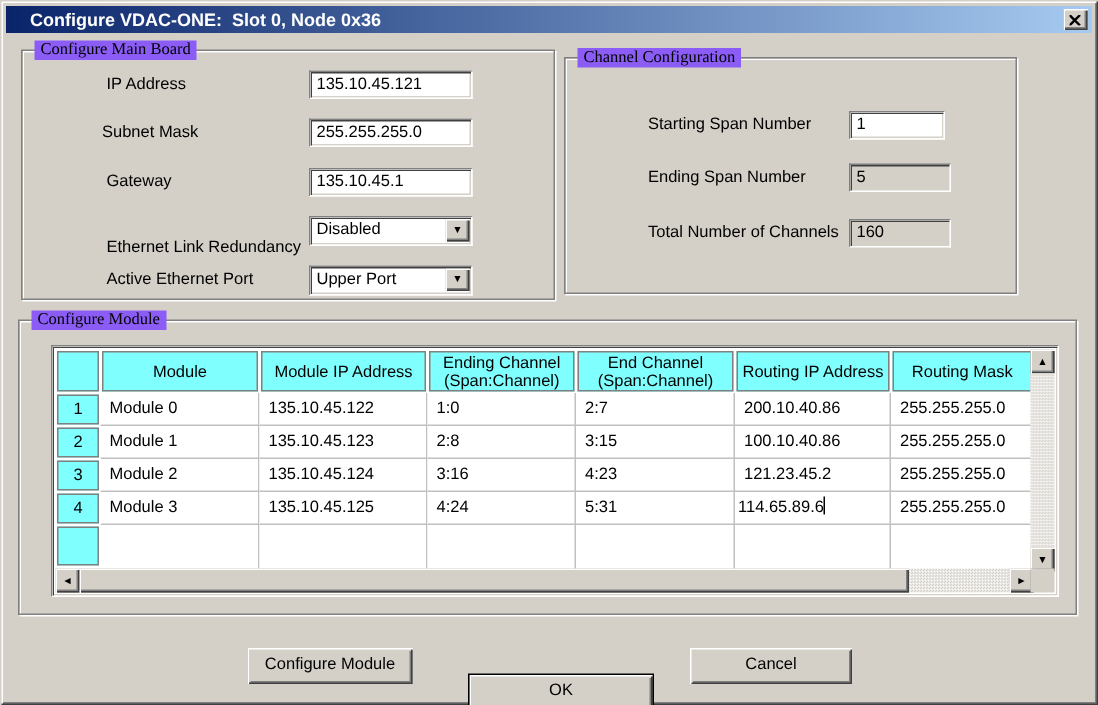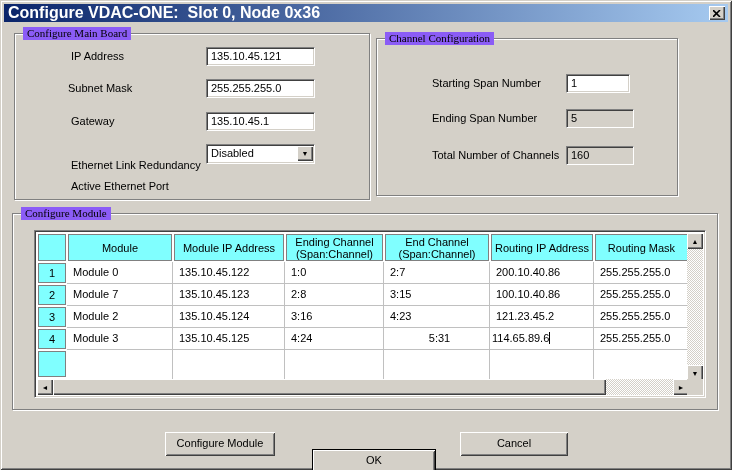--- a/index.html
+++ b/index.html
@@ -8,21 +8,21 @@
     position:relative; width:732px; height:470px; background:#d4d0c8;
     box-shadow: inset 1px 1px 0 #d4d0c8, inset -1px -1px 0 #404040,
                 inset 2px 2px 0 #ffffff, inset -2px -2px 0 #808080;
     font-size:11px; color:#000;
   }
   .titlebar{
     position:absolute; left:4px; top:4px; width:724px; height:18px;
     background:linear-gradient(to right,#0a246a,#a6caf0);
     display:flex; align-items:center;
   }
-  .title{ color:#fff; font-weight:bold; font-size:16px; padding-left:4px; white-space:pre; letter-spacing:0; }
+  .title{ color:#fff; font-weight:bold; font-size:12px; padding-left:16px; white-space:pre; letter-spacing:0; }
   .closebtn{
     position:absolute; right:3px; top:2px; width:16px; height:14px; background:#d4d0c8;
     box-shadow: inset 1px 1px 0 #ffffff, inset -1px -1px 0 #404040, inset -2px -2px 0 #808080;
     display:flex; align-items:center; justify-content:center;
   }
   .group{
     position:absolute; border:1px solid #808080;
     box-shadow: 1px 1px 0 #ffffff, inset 1px 1px 0 #ffffff;
   }
   .legend{
@@ -137,20 +137,26 @@
 
     <span class="flabel" style="left:56px; top:110px;margin-top:12px;">Ethernet Link Redundancy</span>
     <div class="sunken combo" style="left:191px; top:110px; width:109px;">
       <span>Disabled</span>
       <div class="cbtn">
         <span class="arrow">▼</span>
       </div>
     </div>
 
     <span class="flabel" style="left:56px; top:143px;">Active Ethernet Port</span>
+    <div class="sunken combo" style="left:191px; top:143px; width:109px;">
+      <span>Upper Port</span>
+      <div class="cbtn">
+        <span class="arrow">▼</span>
+      </div>
+    </div>
   </div>
 
   <div class="group" style="left:376px; top:38px; width:302px; height:158px;">
     <span class="legend">Channel Configuration</span>
 
     <span class="flabel" style="left:55px; top:35px;">Starting Span Number</span>
     <div class="sunken" style="left:189px; top:35px; width:64px;">
       <span>1</span>
     </div>
 
@@ -189,21 +195,21 @@
             <div class="bcell" style="width: 112px;"><span>135.10.45.122</span></div>
             <div class="bcell" style="width: 99px;"><span>1:0</span></div>
             <div class="bcell" style="width: 106px;"><span>2:7</span></div>
             <div class="bcell" style="width: 104px;"><span>200.10.40.86</span></div>
             <div class="bcell" style="width: 95px;"><span>255.255.255.0</span></div>
           </div>
           <div class="g-row">
             <div class="numwrap">
               <div class="numcell">2</div>
             </div>
-            <div class="bcell" style="width: 106px;"><span>Module 7</span></div>
+            <div class="bcell" style="width: 106px;"><span>Module 1</span></div>
             <div class="bcell" style="width: 112px;"><span>135.10.45.123</span></div>
             <div class="bcell" style="width: 99px;"><span>2:8</span></div>
             <div class="bcell" style="width: 106px;"><span>3:15</span></div>
             <div class="bcell" style="width: 104px;"><span>100.10.40.86</span></div>
             <div class="bcell" style="width: 95px;"><span>255.255.255.0</span></div>
           </div>
           <div class="g-row">
             <div class="numwrap">
               <div class="numcell">3</div>
             </div>
@@ -214,21 +220,21 @@
             <div class="bcell" style="width: 104px;"><span>121.23.45.2</span></div>
             <div class="bcell" style="width: 95px;"><span>255.255.255.0</span></div>
           </div>
           <div class="g-row">
             <div class="numwrap">
               <div class="numcell">4</div>
             </div>
             <div class="bcell" style="width: 106px;"><span>Module 3</span></div>
             <div class="bcell" style="width: 112px;"><span>135.10.45.125</span></div>
             <div class="bcell" style="width: 99px;"><span>4:24</span></div>
-            <div class="bcell" style="width: 106px; text-align: center;"><span>5:31</span></div>
+            <div class="bcell" style="width: 106px;"><span>5:31</span></div>
             <div class="bcell editing" style="width: 104px;"><span>114.65.89.6</span><span class="caret"></span></div>
             <div class="bcell" style="width: 95px;"><span>255.255.255.0</span></div>
           </div>
           <div class="g-fillrow">
             <div class="numwrap">
               <div class="fill-cyan"></div>
             </div>
             <div class="fcell" style="width: 106px;"></div>
             <div class="fcell" style="width: 112px;"></div>
             <div class="fcell" style="width: 99px;"></div>

